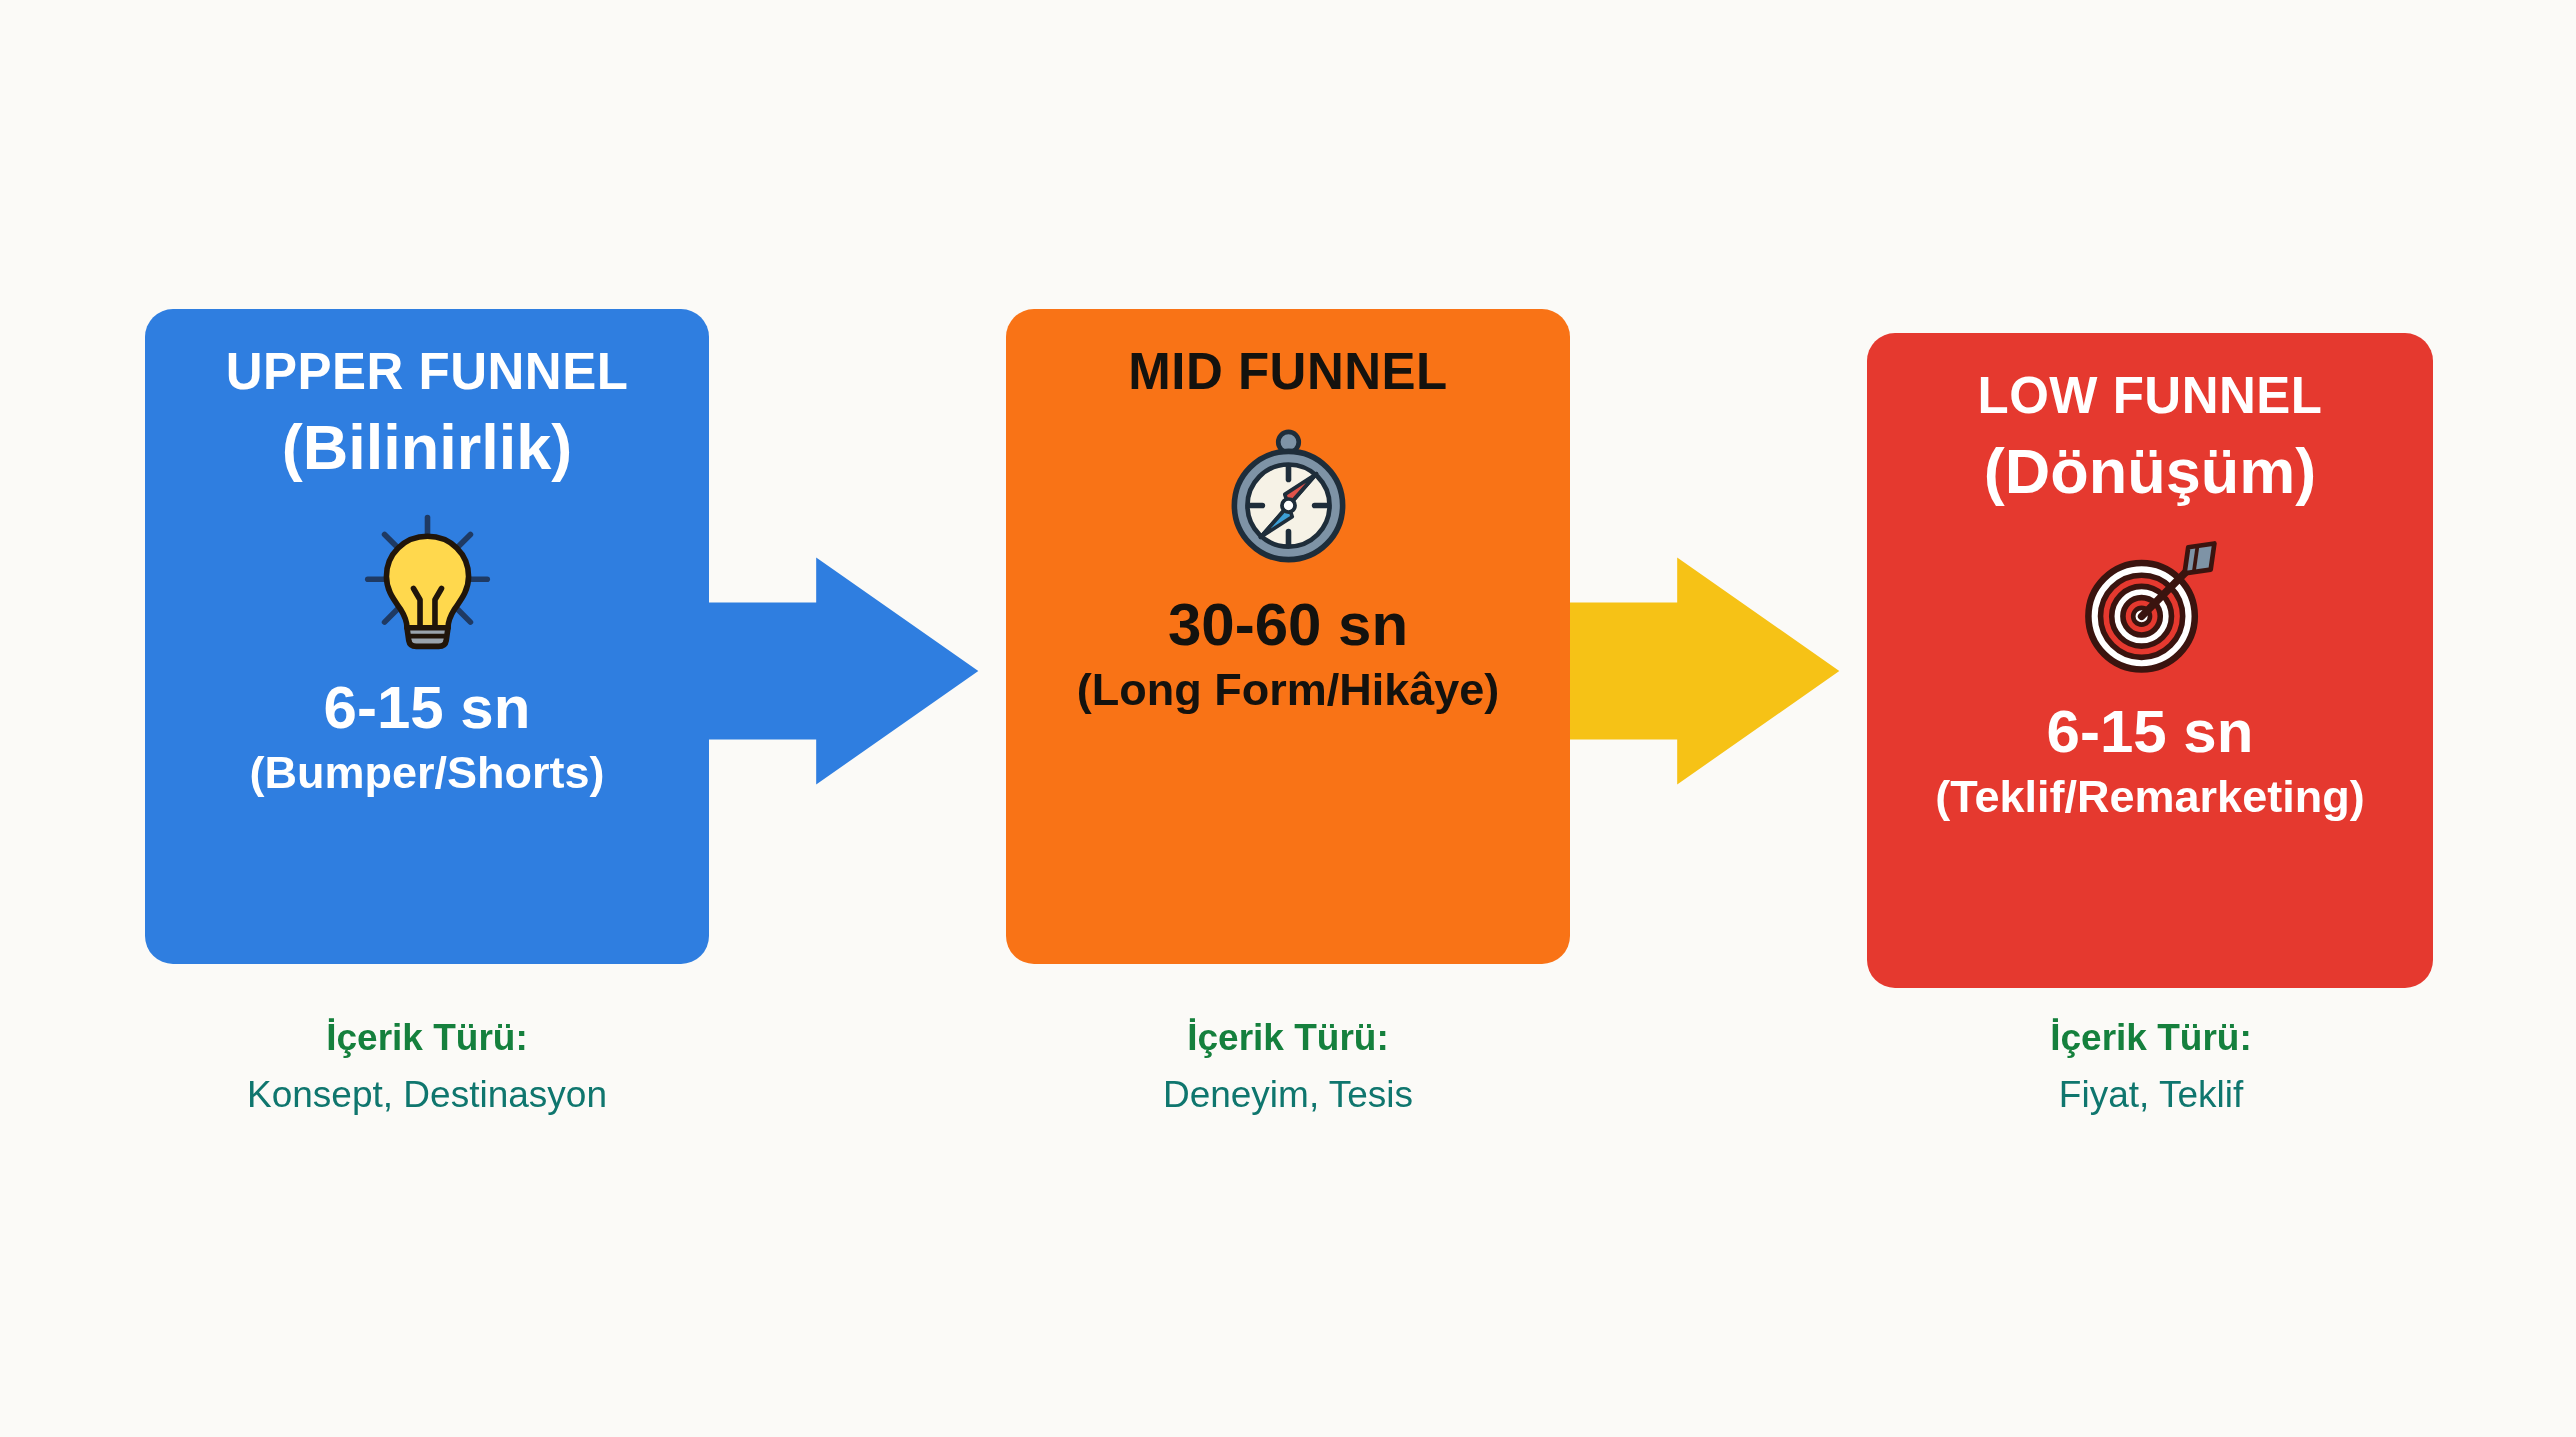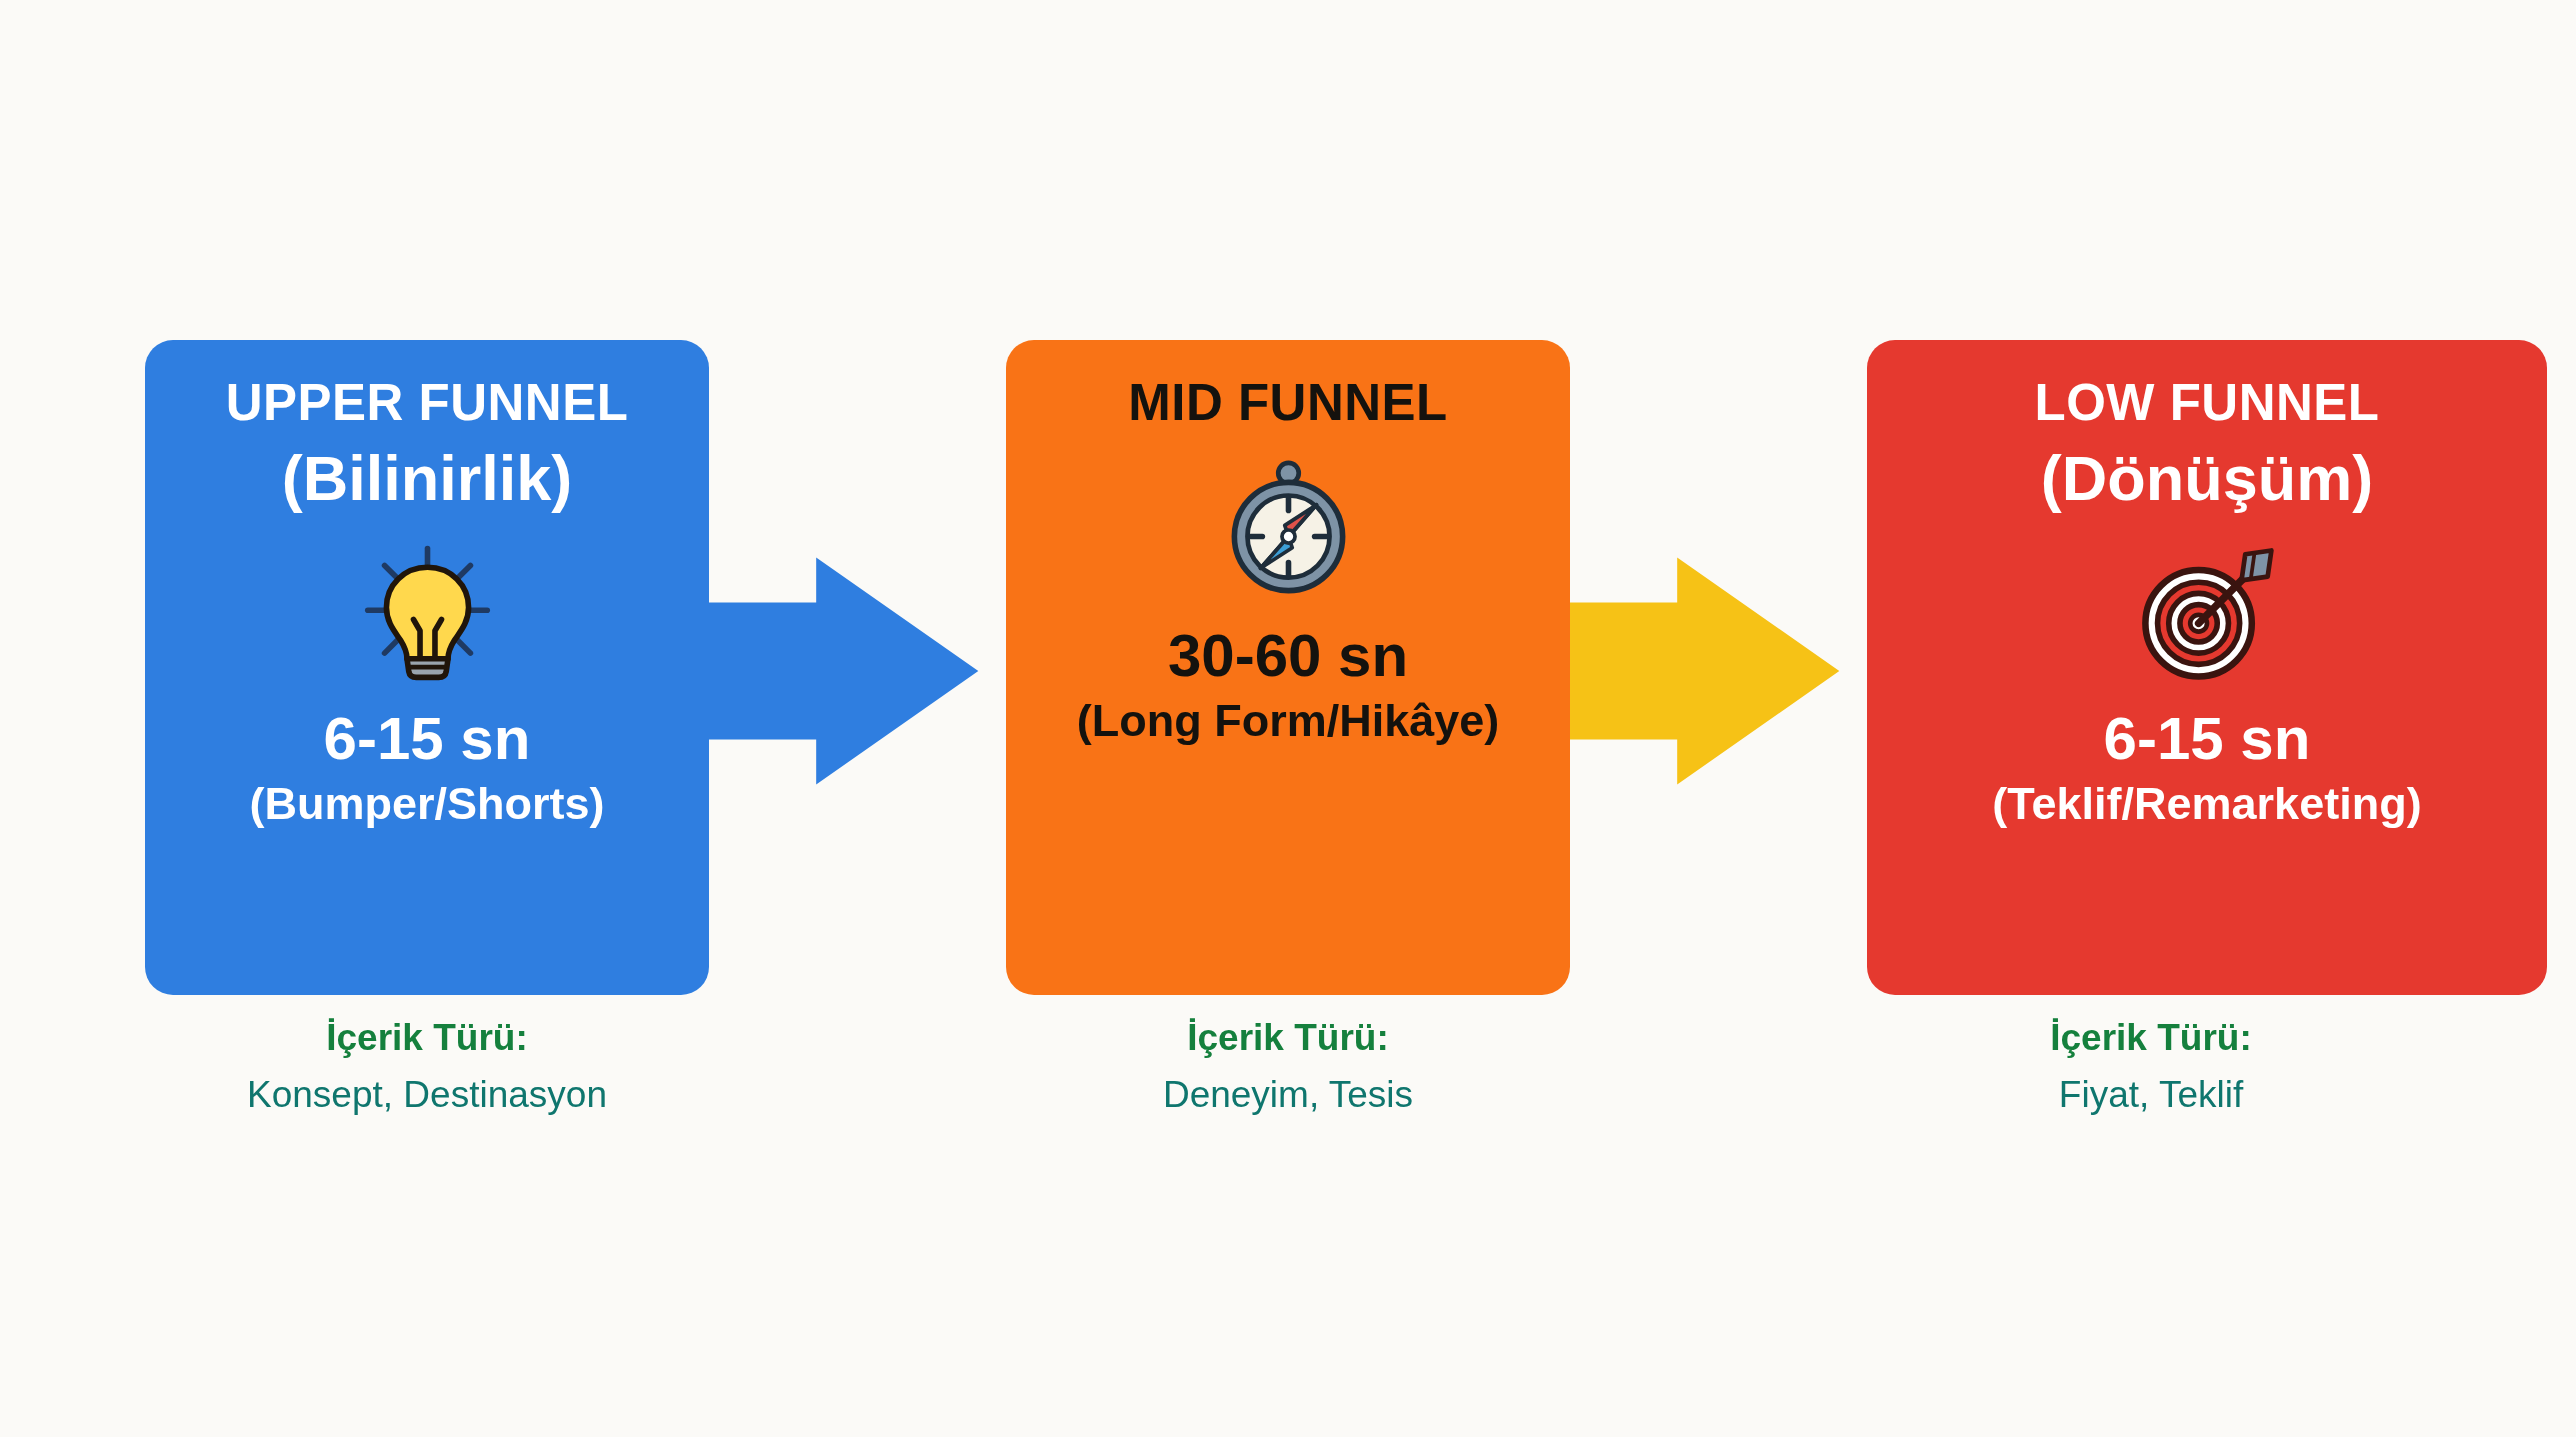--- a/index.html
+++ b/index.html
@@ -17,33 +17,33 @@
   #stage {
     position: relative;
     width: 2576px;
     height: 1438px;
     background: #fbfaf7;
   }
 
   
   .card {
     position: absolute;
-    top: 340px;
+    top: 309px;
     height: 655px;
     border-radius: 28px;
     box-sizing: border-box;
     display: flex;
     flex-direction: column;
     align-items: center;
     padding: 37px 17px 32px 17px;
     z-index: 3;
   }
   .card.blue   { left: 145px;  width: 564px; background: #2f7ee0; }
   .card.yellow { left: 1006px; width: 564px; background: #f97316; }
-  .card.red    { left: 1867px; width: 680px; background: #e5392f; }
+  .card.red    { left: 1867px; width: 566px; background: #e5392f; margin-top: 24px; }
 
   .card-title {
     font-size: 51px;
     font-weight: bold;
     letter-spacing: 0.5px;
     line-height: 1.0;
     text-align: center;
     white-space: nowrap;
   }
   .card-subtitle {

